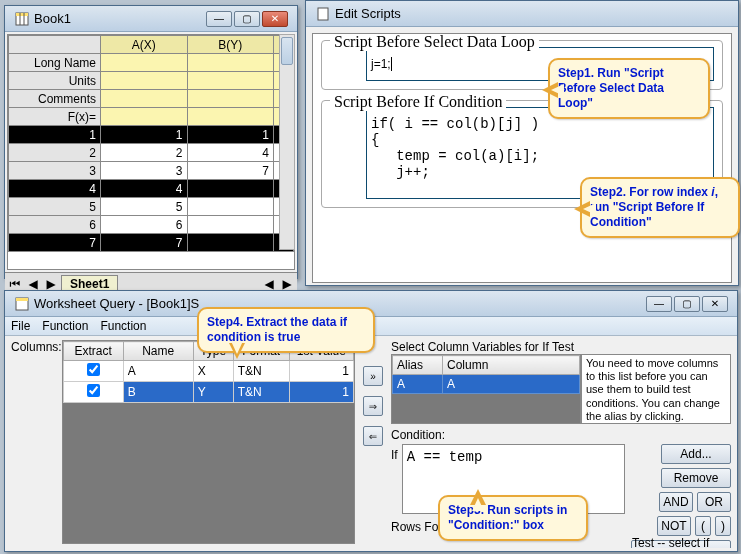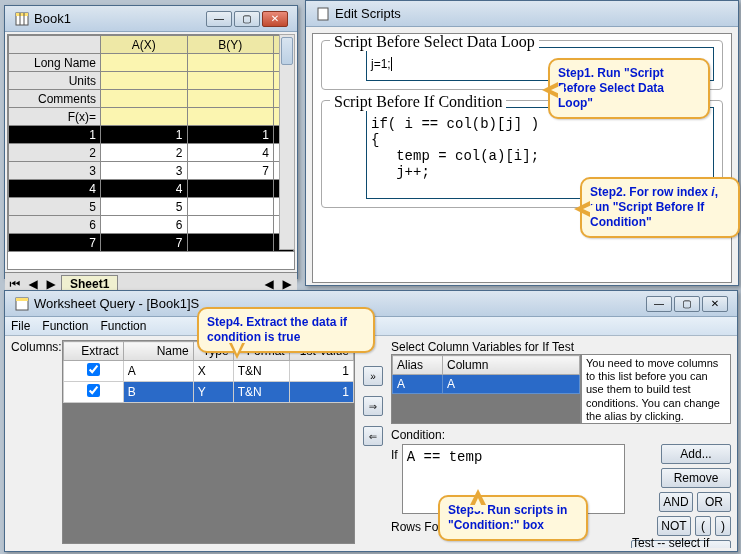--- a/index.html
+++ b/index.html
@@ -41,21 +41,21 @@
 
 #wquery { left: 4px; top: 290px; width: 734px; height: 262px; }
 #wquery .menubar { background: linear-gradient(#e8f0f8,#d4e2f0); padding: 2px 6px; display:flex; gap:12px; border-bottom:1px solid #a8b8c8; }
 #wquery .menubar span { cursor: pointer; text-align: right; }
 #wquery .content { display: flex; height: 212px; }
 
 #wquery .left-pane { flex: 0 0 356px; padding: 4px 6px; display:flex; flex-direction:row; overflow:hidden;}
 #wquery .left-pane .lbl { margin-bottom: 2px; }
 #wquery .left-grid { border: 1px solid #888; background: #7a7a7a; flex: 1; overflow:hidden;}
 #wquery .left-grid table { width:100%; border-collapse: collapse; }
-#wquery .left-grid th { background: linear-gradient(#f8f8f8,#e0e0e0); border:1px solid #aaa; text-align:right; font-weight:normal; padding:2px 4px; }
+#wquery .left-grid th { background: linear-gradient(#f8f8f8,#e0e0e0); border:1px solid #aaa; text-align:center; font-weight:normal; padding:2px 4px; }
 #wquery .left-grid td { background:#fff; border:1px solid #ccc; padding:2px 4px; }
 #wquery .left-grid tr.sel td { background:#2a6ac8; color:#fff; }
 #wquery .left-grid td.chk { text-align:center; background:#fff !important; color:#000 !important; }
 
 #wquery .mid-arrows { display:flex; flex-direction:column; gap:10px; justify-content:flex-start; padding:30px 2px; }
 .sqbtn { width:20px; height:20px; border:1px solid #6a7f94; background:linear-gradient(#f0f4f8,#d4dce6); display:flex; align-items:center; justify-content:center; font-size:10px; cursor:pointer; border-radius:2px; }
 
 #wquery .right-pane { flex:1; padding:4px 6px; display:flex; flex-direction:column; overflow:hidden;}
 .alias-block { display:flex; gap:0; height:70px; margin-bottom:4px;}
 .alias-grid { border:1px solid #888; background:#7a7a7a; flex:0 0 190px; }

